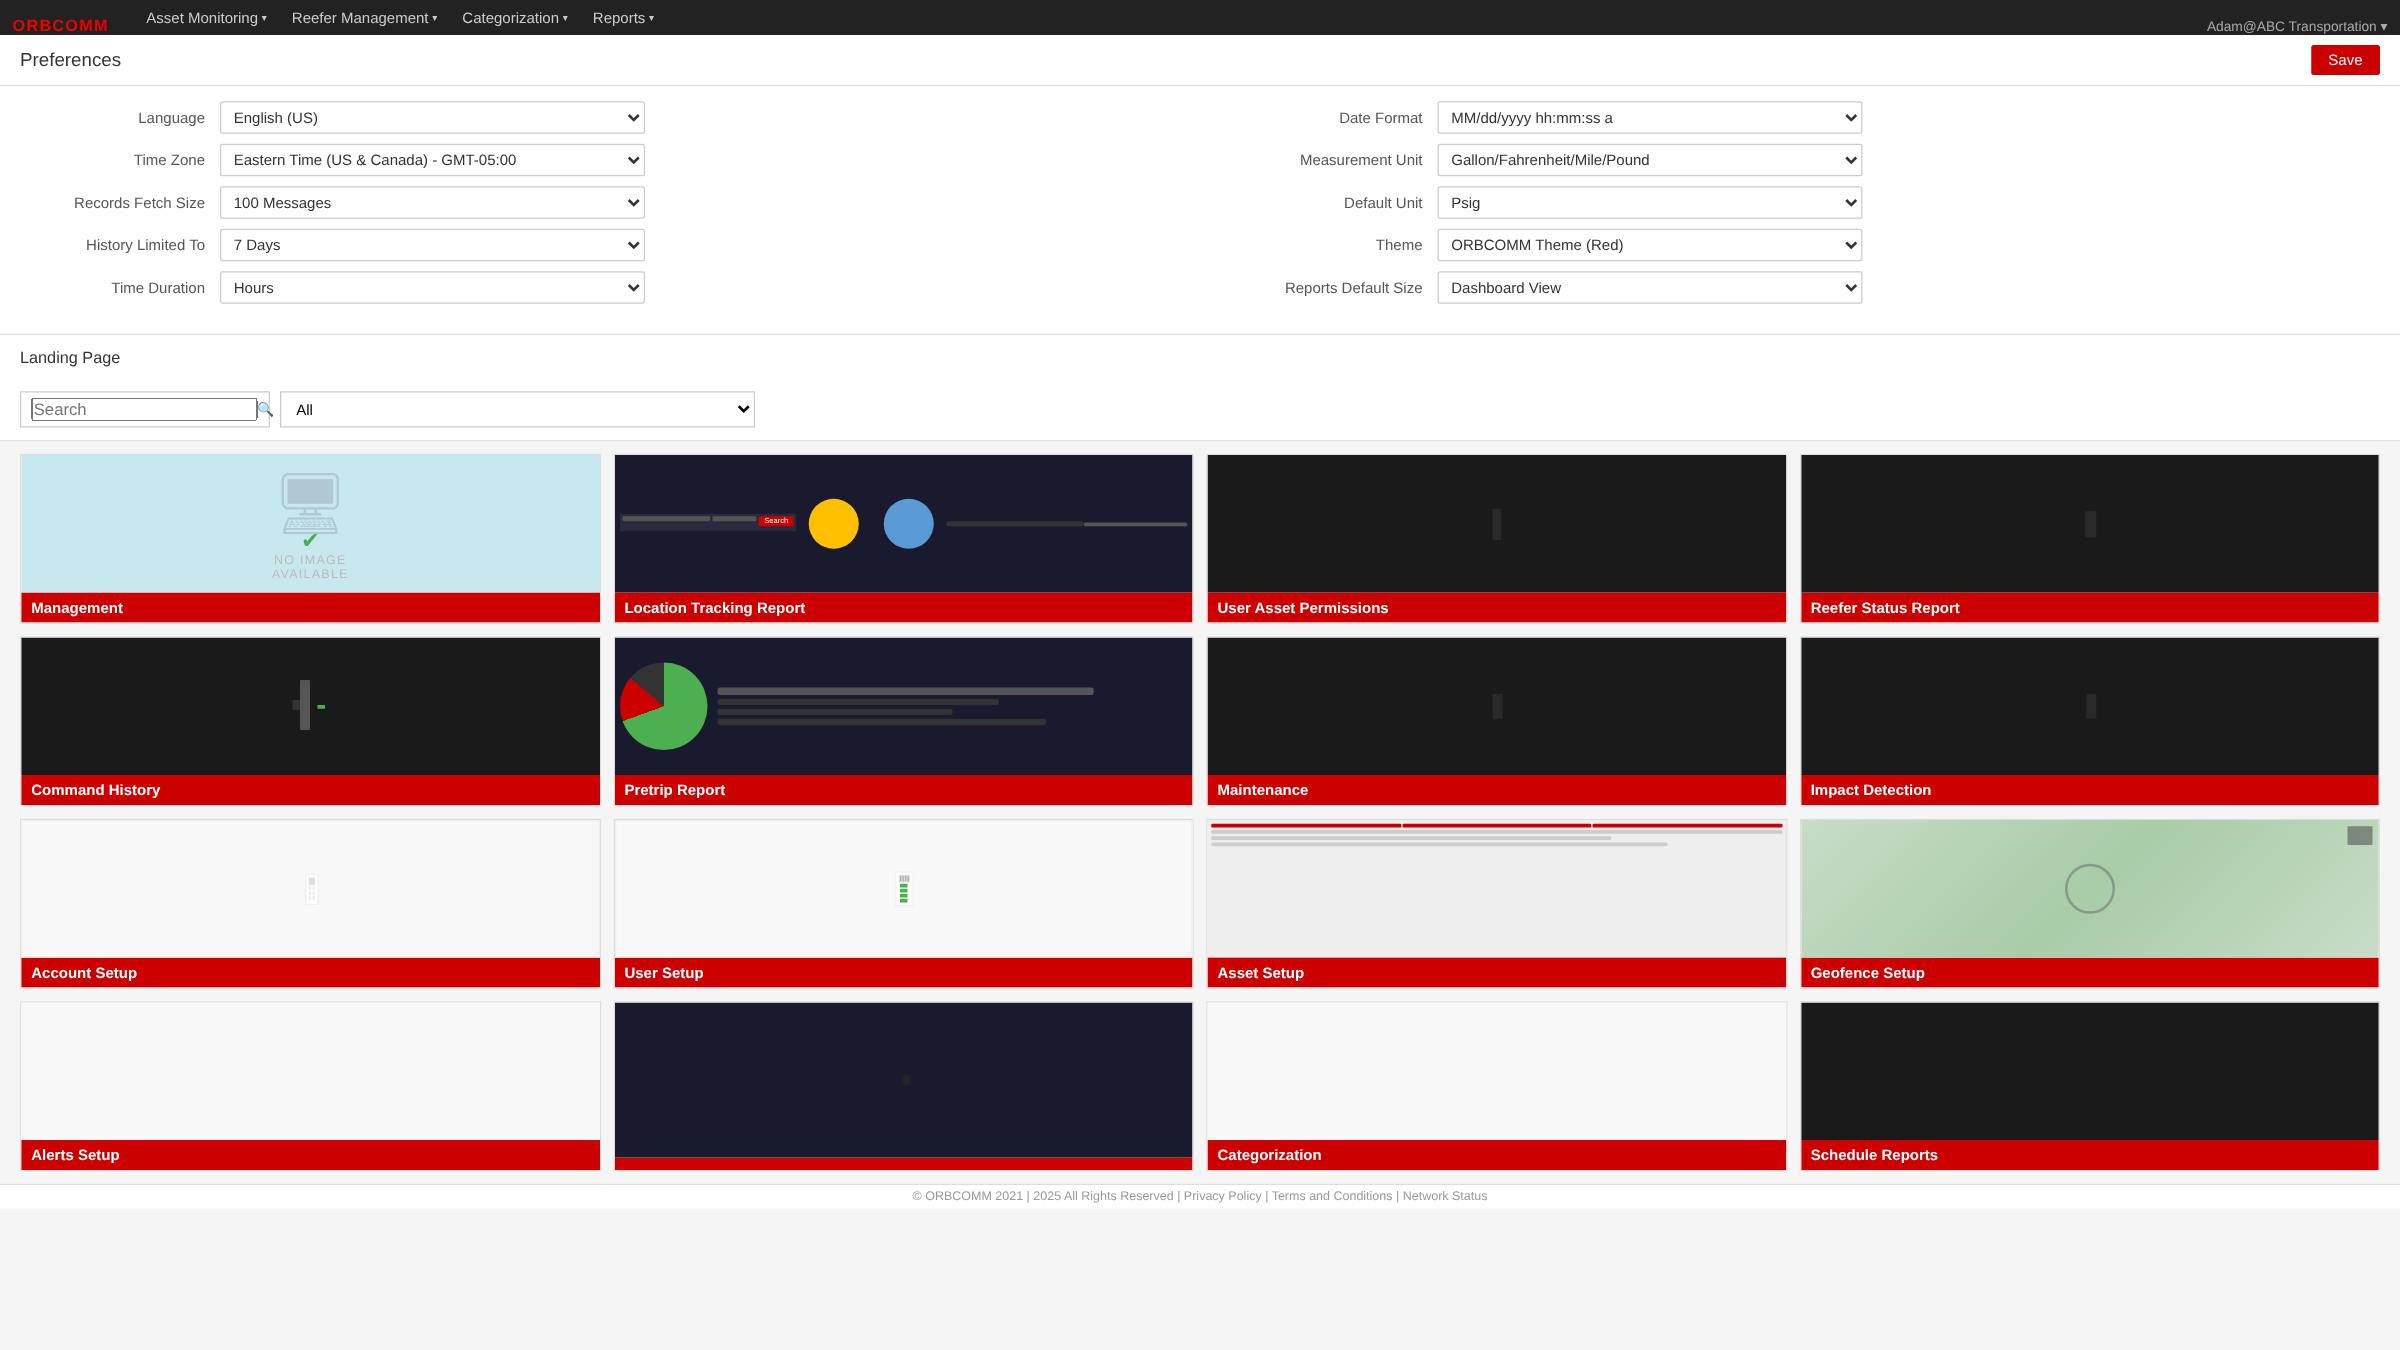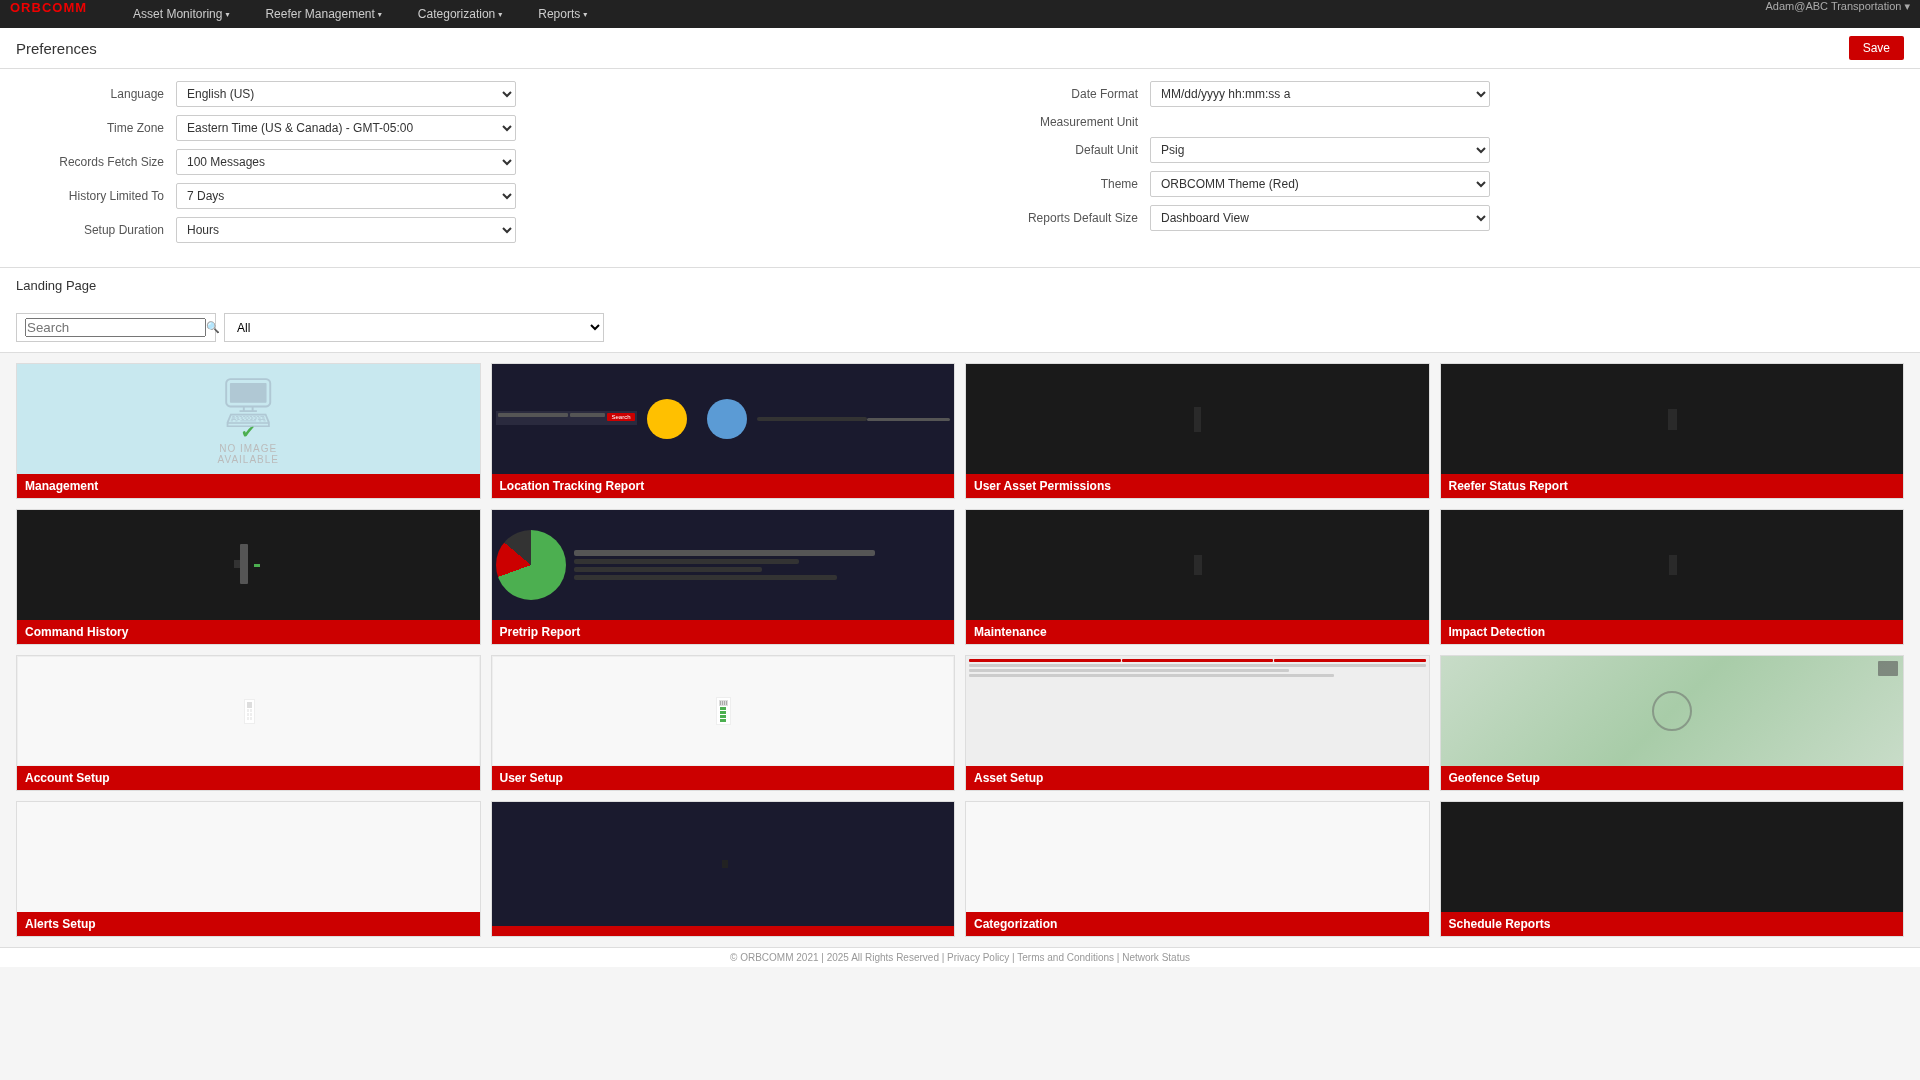--- a/index.html
+++ b/index.html
@@ -1,21 +1,21 @@
 <!DOCTYPE html>
 <html><head>
   <meta charset="utf-8">
   <style>
     * { box-sizing: border-box; margin: 0; padding: 0; }
     body { font-family: Arial, sans-serif; font-size: 12px; background: #f5f5f5; color: #333; }
 
     
     .top-nav {
-      display: flex; align-items: flex-start; background: #222; color: #fff;
-      height: 28px; padding: 0 10px; position: relative; gap: 16px;
+      display: flex; align-items: flex-end; background: #222; color: #fff;
+      height: 28px; padding: 0 10px; position: relative;
     }
     .top-nav .logo { font-weight: bold; font-size: 13px; color: #fff; margin-right: 20px; letter-spacing: 1px; }
     .top-nav .logo span { color: #e00; }
     .nav-item {
       padding: 0 10px; cursor: pointer; font-size: 12px; color: #ccc;
       display: flex; align-items: center; gap: 3px; height: 100%;
     }
     .nav-item .arrow { font-size: 8px; }
     .top-nav .user-info { margin-left: auto; font-size: 11px; color: #aaa; }
 
@@ -161,36 +161,39 @@
             <option>100 Messages</option>
           </select>
         </div>
         <div class="pref-row">
           <span class="pref-label">History Limited To</span>
           <select class="pref-select">
             <option>7 Days</option>
           </select>
         </div>
         <div class="pref-row">
-          <span class="pref-label">Setup Duration</span>
+          <span class="pref-label">Time Duration</span>
           <select class="pref-select">
             <option>Hours</option>
           </select>
         </div>
       </div>
 
       <div>
         <div class="pref-row">
           <span class="pref-label">Date Format</span>
           <select class="pref-select">
             <option>MM/dd/yyyy hh:mm:ss a</option>
           </select>
         </div>
         <div class="pref-row">
           <span class="pref-label">Measurement Unit</span>
+          <select class="pref-select">
+            <option>Gallon/Fahrenheit/Mile/Pound</option>
+          </select>
         </div>
         <div class="pref-row">
           <span class="pref-label">Default Unit</span>
           <select class="pref-select">
             <option>Psig</option>
           </select>
         </div>
         <div class="pref-row">
           <span class="pref-label">Theme</span>
           <select class="pref-select">

